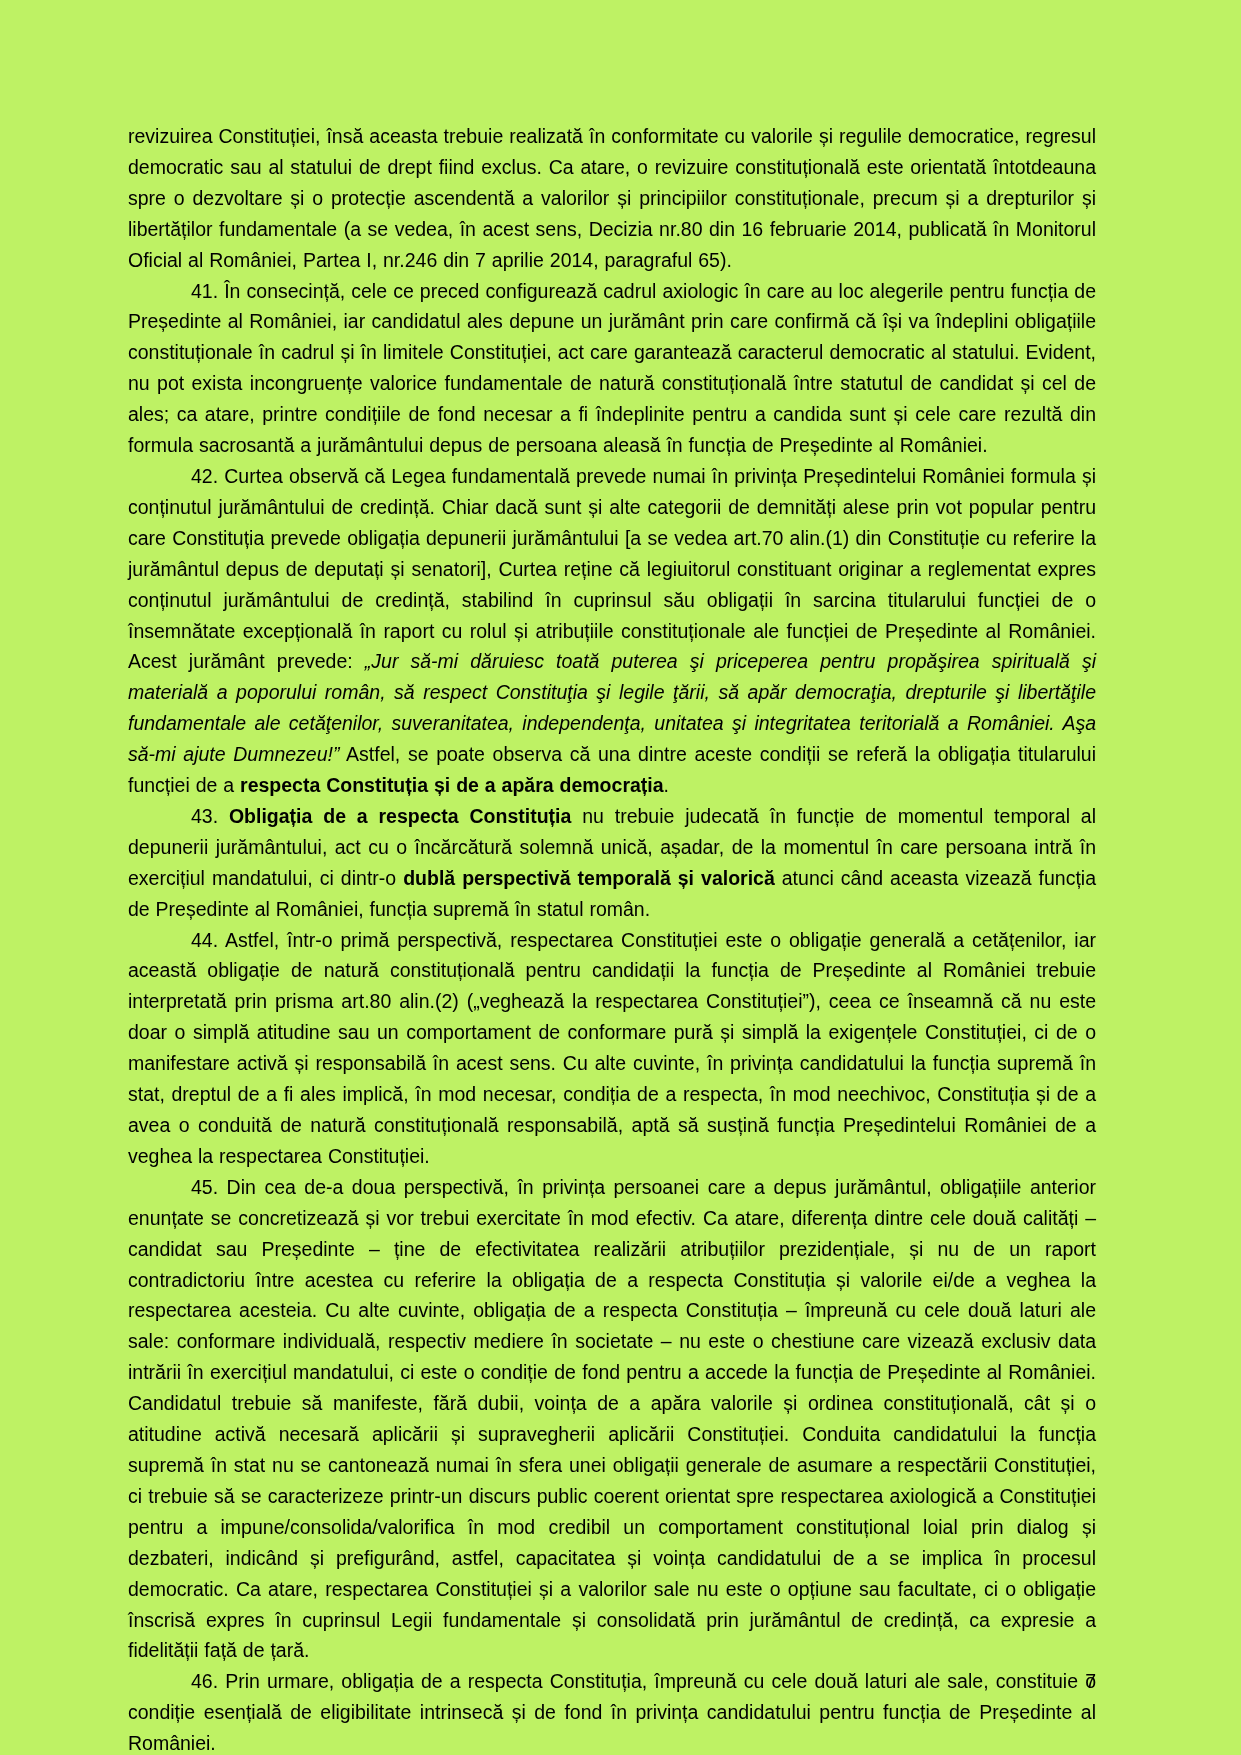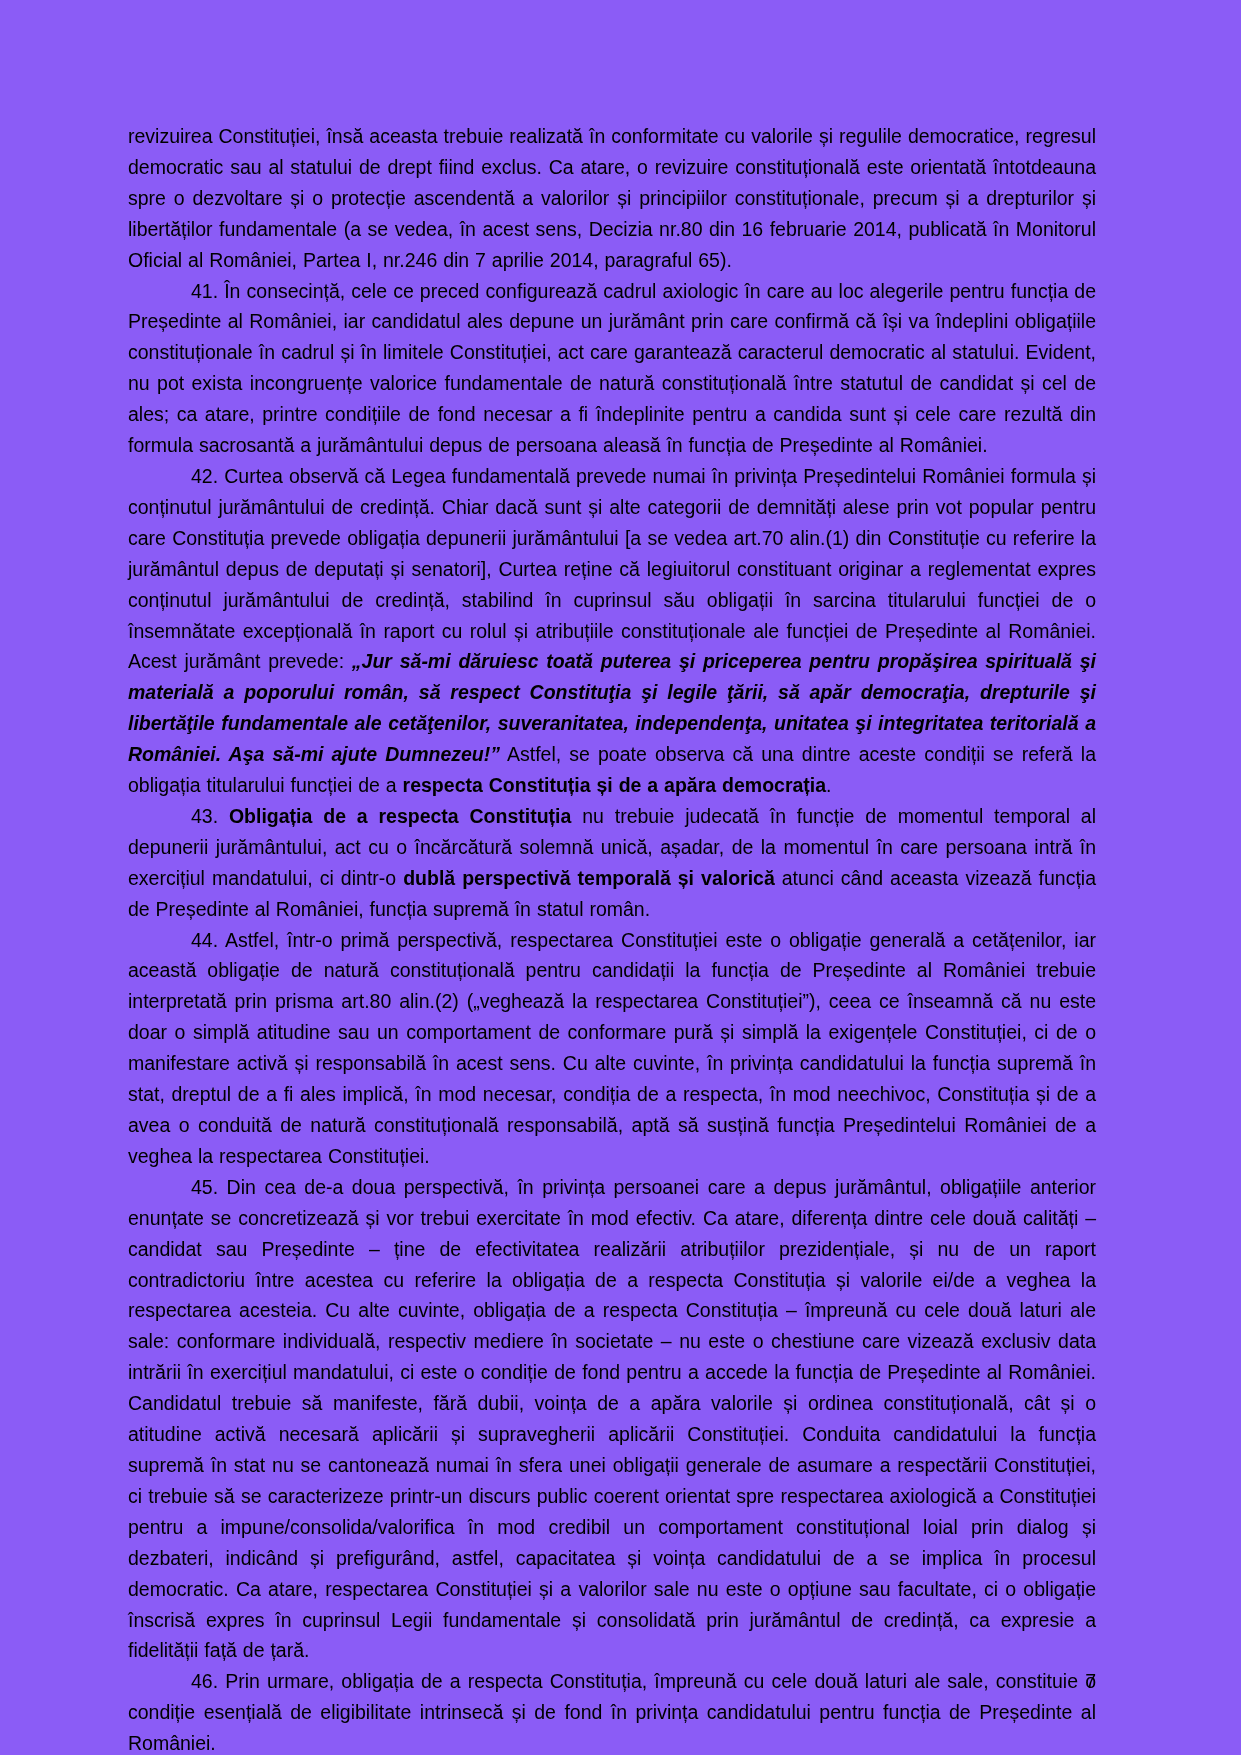--- a/index.html
+++ b/index.html
@@ -11,21 +11,21 @@
     width: 1241px;
     height: 1755px;
     position: relative;
     font-family: "Liberation Sans", sans-serif;
     color: #000000;
     overflow: hidden;
   }
   .page {
     position: absolute;
     inset: 0;
-    background: #8b5cf6;
+    background: #bef264;
   }
   .doc-body {
     position: absolute;
     left: 128px;
     top: 121px;
     width: 968px;
     font-size: 19.5px;
     line-height: 30.9px;
     text-align: justify;
     hyphens: none;
@@ -34,21 +34,21 @@
   }
   p.para {
     margin: 0;
     padding: 0;
   }
   p.para.indent {
     text-indent: 63px;
   }
   .run { white-space: normal; }
   .run.bold { font-weight: bold; margin-top: 32px; }
-  .run.italic { font-style: italic; font-weight: bold; }
+  .run.italic { font-style: italic; }
   .page-number {
     position: absolute;
     top: 1666px;
     left: 128px;
     width: 968px;
     text-align: right;
     font-size: 19.5px;
     line-height: 30.9px;
   }
 </style>

